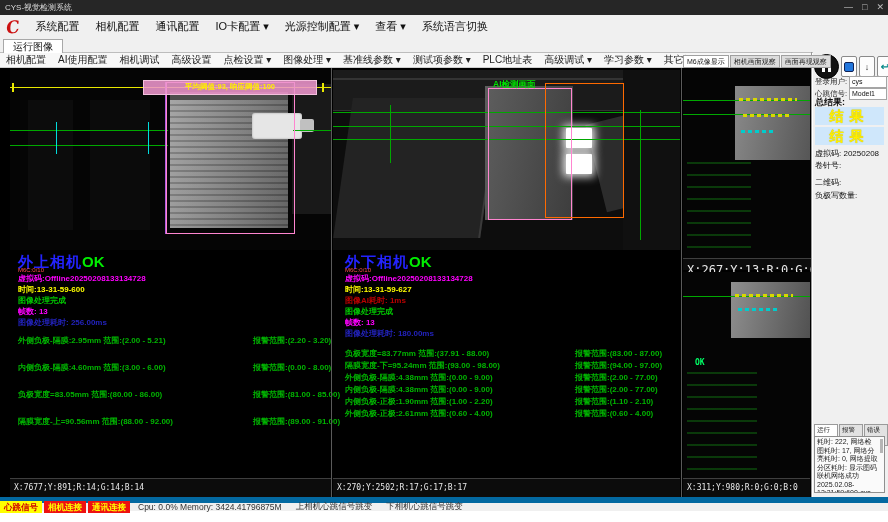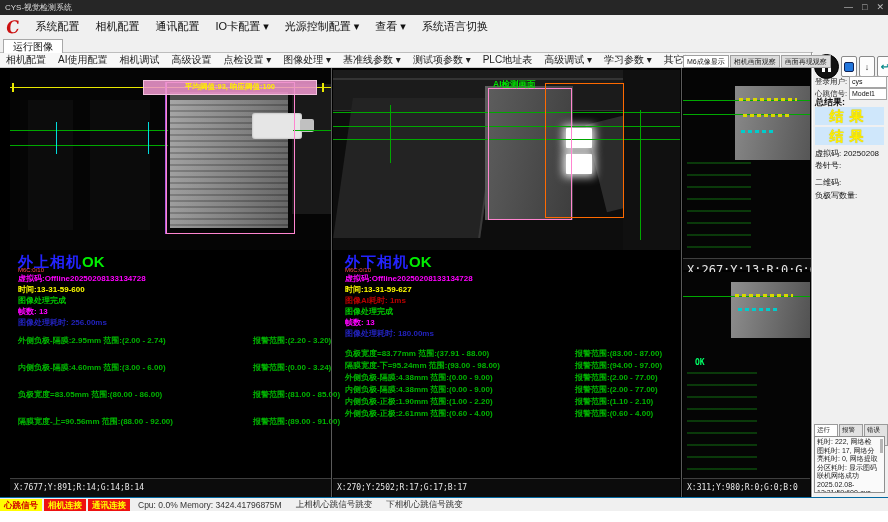--- a/index.html
+++ b/index.html
@@ -102,21 +102,21 @@
              font-size:14px;line-height:18px;text-align:center;letter-spacing:6px;text-shadow:0 0 1px #aa0;}
   .plabel{font-size:8px;color:#111;}
   .logtabs{left:1px;display:flex;gap:1px;}
   .ltab{font-size:6.5px;line-height:10px;padding:0 2px;background:#e2e2e2;border:1px solid #9a9a9a;color:#222;}
   .ltab.active{background:#fff;}
   .logbox{left:1px;width:71px;height:57px;background:#fafafa;border:1px solid #8f8f8f;
           font-size:7px;line-height:8.5px;color:#222;padding:1px 6px 1px 2px;box-sizing:border-box;overflow:hidden;}
   .logscroll{right:1px;width:3px;height:14px;background:#b5b5b5;top:2px;}
 
   
-  .statusbar{left:0;top:497px;width:888px;height:14px;background:#f0f0f0;border-top:1px solid #0369a1;
+  .statusbar{left:0;top:497px;width:888px;height:14px;background:#f0f0f0;border-top:6px solid #0369a1;
              display:flex;align-items:center;box-sizing:border-box;}
   .badge{font-size:8.5px;font-weight:bold;padding:0 4px;line-height:12px;margin-right:2px;}
   .badge.yellow{background:#ffff00;color:#d00000;}
   .badge.red{background:#ee1111;color:#ffff00;}
   .cputext{font-size:8.5px;color:#333;margin-left:6px;white-space:nowrap;}
   .extratext{font-size:8.5px;color:#333;margin-left:14px;white-space:nowrap;}
 </style>
 </head>
 <body>
 
@@ -197,22 +197,22 @@
       </div>
       <div class="substat">M6C:0/10</div>
       <div class="l-code">虚拟码:Offline20250208133134728</div>
       <div class="l-time">时间:13-31-59-600</div>
       <div class="l-done">图像处理完成</div>
       <div class="l-frame">帧数: 13</div>
       <div class="l-ptime">图像处理耗时: 256.00ms</div>
     </div>
 
     <div class="abs" style="left:18px;top:267px;width:430px;height:110px;">
-      <div class="measrow" style="top:0;"><span>外侧负极-隔膜:2.95mm 范围:(2.00 - 2.74)</span><span class="alarm">报警范围:(2.20 - 3.20)</span></div>
-      <div class="measrow" style="top:27px;"><span>内侧负极-隔膜:4.60mm 范围:(3.00 - 6.00)</span><span class="alarm">报警范围:(0.00 - 3.24)</span></div>
+      <div class="measrow" style="top:0;"><span>外侧负极-隔膜:2.95mm 范围:(2.00 - 5.21)</span><span class="alarm">报警范围:(2.20 - 3.20)</span></div>
+      <div class="measrow" style="top:27px;"><span>内侧负极-隔膜:4.60mm 范围:(3.00 - 6.00)</span><span class="alarm">报警范围:(0.00 - 8.00)</span></div>
       <div class="measrow" style="top:54px;"><span>负极宽度=83.05mm 范围:(80.00 - 86.00)</span><span class="alarm">报警范围:(81.00 - 85.00)</span></div>
       <div class="measrow" style="top:81px;"><span>隔膜宽度-上=90.56mm 范围:(88.00 - 92.00)</span><span class="alarm">报警范围:(89.00 - 91.00)</span></div>
     </div>
 
     <div class="abs strip" style="left:10px;top:410px;width:321px;height:19px;">X:7677;Y:891;R:14;G:14;B:14</div>
 
     <div class="abs campanel" style="left:333px;top:2px;width:347px;height:180px;background:#0d0d0d;">
       <div class="abs" style="left:0;top:0;width:347px;height:40px;background:#1b1b1b;border-bottom:1px solid #333;"></div>
       <div class="abs" style="left:0;top:8px;width:347px;height:2px;background:#343434;"></div>
       <div class="abs" style="left:10px;top:28px;width:145px;height:140px;background:#232323;transform:skewX(-8deg);border-right:2px solid #3a3a3a;"></div>

